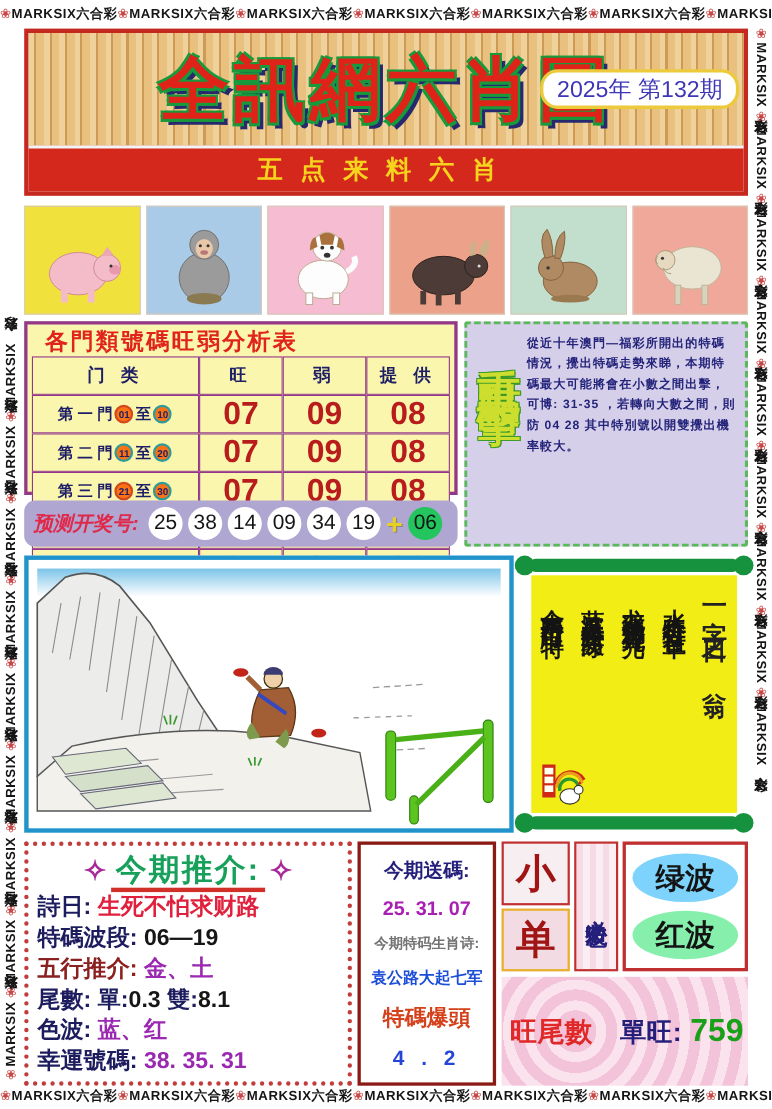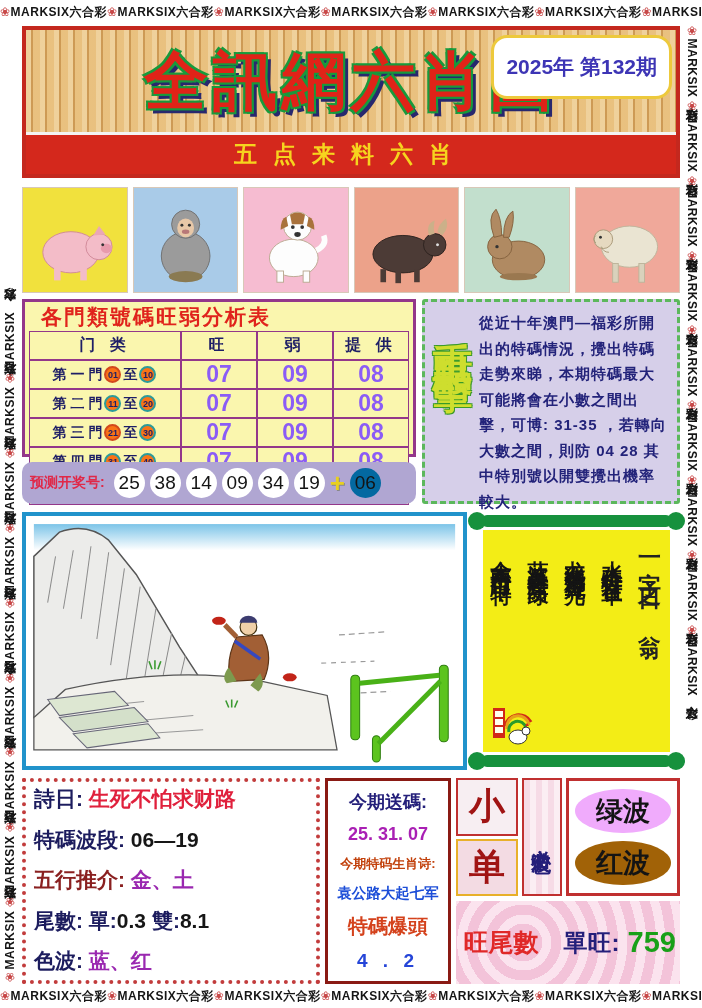--- a/index.html
+++ b/index.html
@@ -21,21 +21,21 @@
 
   
   .title-frame { border:4px solid #c4281e; overflow:visible; position:relative; }
   .wood { position:relative; height:102px;
           background:#dcab66;
           background-image:repeating-linear-gradient(90deg, rgba(255,240,200,.55) 0 5px, rgba(168,110,40,.28) 5px 7px, rgba(255,228,168,.38) 7px 14px);
           display:flex; align-items:center; justify-content:center; }
   .main-title { font-size:64px; font-weight:bold; color:#e02318; letter-spacing:5px; line-height:1;
           text-shadow:-2px -2px 0 #189a3c, 2px -2px 0 #189a3c, -2px 2px 0 #189a3c, 2px 2px 0 #189a3c, 5px 5px 0 #28286e; }
   .issue-pill { position:absolute; right:4px; bottom:33px; background:#fff; border:3px solid #edc93c;
-          border-radius:16px; padding:15px 12px; font-size:21px; font-weight:bold; color:#3d35b5; z-index:3; }
+          border-radius:16px; padding:1px 12px; font-size:21px; font-weight:normal; color:#3d35b5; z-index:3; }
   .banner { height:42px; background:#d4281c; border-top:3px solid #f3f3f3;
           display:flex; align-items:center; justify-content:center;
           font-size:23px; font-weight:bold; color:#f6d41e; letter-spacing:16px; }
 
   
   .animals { display:flex; gap:5px; margin-top:9px; height:106px; }
   .animal-cell { flex:1; border:1px solid #d8c8b8; display:flex; align-items:flex-end; justify-content:center; }
   .animal-cell svg { width:94%; height:90%; }
 
   
@@ -45,36 +45,36 @@
           display:flex; flex-direction:column; padding:1px 4px 3px; }
   .at-title { color:#e0231c; font-weight:bold; font-size:21px; padding-left:12px; letter-spacing:2px; }
   .at-grid { flex:1; display:grid; grid-template-columns:40% 20% 20% 20%; grid-auto-rows:1fr; }
   .at-cell { border:1.5px solid #93378a; display:flex; align-items:center; justify-content:center; background:#faf6ae; }
   .at-head { color:#1e1e66; font-weight:bold; font-size:16px; letter-spacing:5px; }
   .at-label { color:#1e1e66; font-weight:bold; font-size:14px; gap:1px; }
   .num-circle { display:inline-flex; width:17px; height:17px; border-radius:50%; border:2px solid #2b9b9b;
           color:#1e1e66; font-size:9px; font-weight:bold; align-items:center; justify-content:center;
           background:#f97316; margin:0 1px; }
   .num-circle.red { border-color:#d2491d; }
-  .at-val { color:#8b5cf6; font-weight:bold; font-size:23px; }
+  .at-val { color:#b91c1c; font-weight:bold; font-size:29px; }
 
   .keypoint { flex:1; background:#d6cfe9; border:3px dashed #5cb85c; border-radius:3px;
           display:flex; padding:8px 8px 6px 6px; gap:4px; }
   .kp-vertical { writing-mode:vertical-rl; font-size:40px; font-weight:bold; color:#cede2e; line-height:1.1;
           letter-spacing:10px; text-shadow:-1px -1px 0 #3a9a2a, 1px -1px 0 #3a9a2a, -1px 1px 0 #3a9a2a, 1px 1px 0 #3a9a2a; }
-  .kp-body { flex:1; color:#23237a; font-weight:bold; font-size:15px; line-height:1.7; letter-spacing:1px; }
+  .kp-body { flex:1; color:#23237a; font-weight:bold; font-size:11px; line-height:1.7; letter-spacing:1px; }
 
   
   .prediction-bar { height:42px; background:#b0a6d2; border-radius:10px;
           display:flex; align-items:center; padding:0 8px; gap:5px; }
-  .pb-label { color:#e02848; font-weight:bold; font-size:14px; margin-right:4px; }
+  .pb-label { color:#e02848; font-weight:bold; font-size:18px; margin-right:4px;font-style:italic; }
   .ball { width:31px; height:30px; background:#fff; border-radius:50%; display:flex; align-items:center;
           justify-content:center; font-weight:normal; font-size:19px; color:#141414; }
   .pb-plus { color:#e8d020; font-weight:bold; font-size:26px; text-shadow:1px 1px 0 #888; }
-  .ball.special { background:#0369a1; }
+  .ball.special { background:#22c55e; }
 
   
   .pic-row { display:flex; margin-top:8px; gap:6px; height:258px; }
   .illustration { width:452px; border:4px solid #2193cb; background:#fff; }
   .illustration svg { width:100%; height:100%; display:block; }
   .scroll-panel { flex:1; position:relative; display:flex; flex-direction:column; }
   .rod { display:flex; align-items:center; height:18px; }
   .rod .bar { flex:1; height:12px; background:#16913d; border-radius:6px; }
   .rod .knob { width:18px; height:18px; border-radius:50%; background:#16913d; margin:0 -5px; z-index:1; }
   .scroll-body { flex:1; margin:0 10px; background:#f3ed16; position:relative;
@@ -94,42 +94,42 @@
           border-bottom:4px solid #d03028; padding:0 4px 1px; }
   .rec-row { font-size:21px; font-weight:bold; color:#1c1c5e; white-space:nowrap; }
   .l-maroon { color:#8a2020; }
   .v-red { color:#e0203c; } .v-black { color:#161616; }
   .v-purple { color:#9a28b0; }
 
   .delivery { width:126px; border:3px solid #8a1a14; background:#fff; text-align:center;
           display:flex; flex-direction:column; align-items:center; justify-content:space-around; padding:4px 2px; }
   .d-title { color:#241f7a; font-weight:bold; font-size:18px; }
   .d-nums { color:#a91fb4; font-weight:bold; font-size:18px; }
-  .d-poem-label { color:#c2410c; font-weight:bold; font-size:13px; }
+  .d-poem-label { color:#737373; font-weight:bold; font-size:13px; }
   .d-poem { color:#1d4ed8; font-weight:bold; font-size:14.5px; }
   .d-burst-label { color:#d4421c; font-weight:bold; font-size:20px; }
   .d-burst { color:#2545d8; font-weight:bold; font-size:19px; letter-spacing:5px; }
 
   .right-block { flex:1; display:flex; flex-direction:column; gap:5px; }
   .rb-top { display:flex; gap:4px; height:118px; }
   .xiaodan { width:62px; display:flex; flex-direction:column; gap:3px; }
   .xd-box { flex:1; display:flex; align-items:center; justify-content:center;
           font-size:36px; font-weight:bold; color:#a01414; }
   .xd-xiao { background:#f7eef2; border:2px solid #c03030; }
   .xd-dan { background:#f3dbe3; border:2px solid #e8b02a; }
   .bizhong { width:40px; border:2px solid #c03030;
           background:repeating-linear-gradient(90deg,#f6dbe6 0 6px,#fbeef3 6px 12px);
           writing-mode:vertical-rl; display:flex; align-items:center; justify-content:center;
           font-size:20px; font-weight:bold; color:#241f7a; letter-spacing:2px; }
   .ovals { flex:1; border:3px solid #c03030; background:#fff;
           display:flex; flex-direction:column; align-items:center; justify-content:space-evenly; }
   .oval { width:88%; height:44px; border-radius:50%; display:flex; align-items:center; justify-content:center;
           font-size:27px; font-weight:bold; color:#141414; }
-  .oval-green { background:#f0abfc; }
-  .oval-red { background:#a16207; }
+  .oval-green { background:#7dd3fc; }
+  .oval-red { background:#86efac; }
 
   .rb-bottom { flex:1; display:flex; align-items:center; padding:0 4px; gap:20px;
           background:repeating-radial-gradient(circle at 30% 50%, #fbe3ee 0 9px, #f3c3d9 9px 19px); }
   .tails-title { color:#e02828; font-weight:bold; font-size:25px; width:82px; text-align:center; }
   .tails-values { flex:1; display:flex; flex-direction:column; justify-content:space-evenly; height:100%; padding:4px 0; }
   .tail-line { display:flex; align-items:center; justify-content:flex-end; gap:8px; }
   .tail-label { color:#241f7a; font-weight:bold; font-size:24px; }
   .tail-num { color:#18a018; font-weight:bold; font-size:29px; }
 </style>
 </head>
@@ -397,40 +397,49 @@
           <span class="knob"></span>
           <span class="bar"></span>
           <span class="knob"></span>
         </div>
       </div>
     </div>
 
     <div class="bottom-row">
 
       <div class="recommend">
+        <div class="rec-header">
+          <span class="dia">✧</span>
+          <span class="txt">今期推介:</span>
+          <span class="dia">✧</span>
+        </div>
         <div class="rec-row">
           <span>詩日:</span>
           <span class="v-red">生死不怕求财路</span>
         </div>
         <div class="rec-row">
           <span>特碼波段:</span>
           <span class="v-black">06—19</span>
         </div>
         <div class="rec-row">
           <span class="l-maroon">五行推介:</span>
           <span class="v-purple">金、土</span>
         </div>
         <div class="rec-row">
           <span>尾數:</span>
           <span>單:</span><span class="v-black">0.3</span>
           <span>雙:</span><span class="v-black">8.1</span>
         </div>
         <div class="rec-row">
           <span>色波:</span>
           <span class="v-purple">蓝、红</span>
+        </div>
+        <div class="rec-row">
+          <span>幸運號碼:</span>
+          <span class="v-purple">38. 35. 31</span>
         </div>
       </div>
 
       <div class="delivery">
         <div class="d-title">今期送碼:</div>
         <div class="d-nums">25. 31. 07</div>
         <div class="d-poem-label">今期特码生肖诗:</div>
         <div class="d-poem">袁公路大起七军</div>
         <div class="d-burst-label">特碼爆頭</div>
         <div class="d-burst">4 . 2</div>

